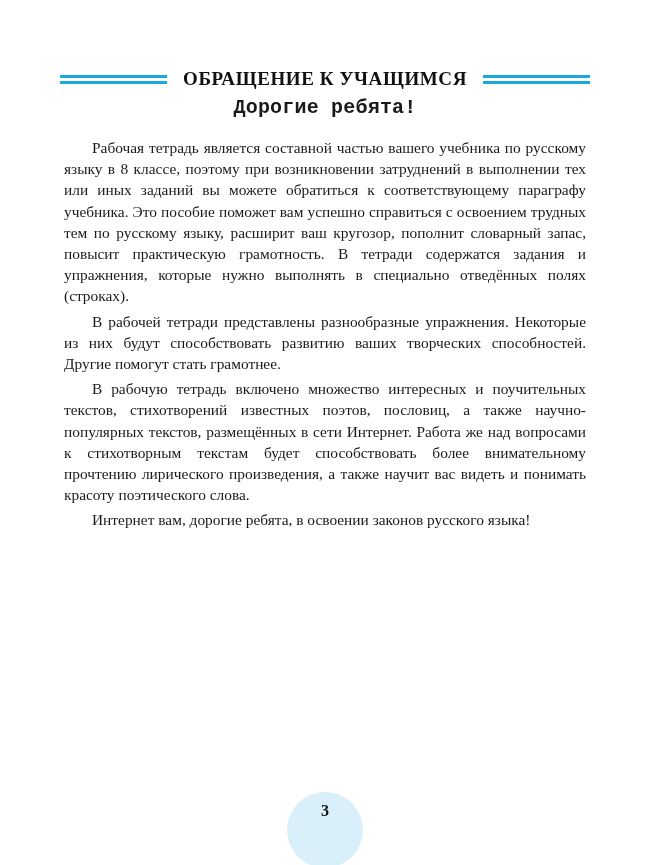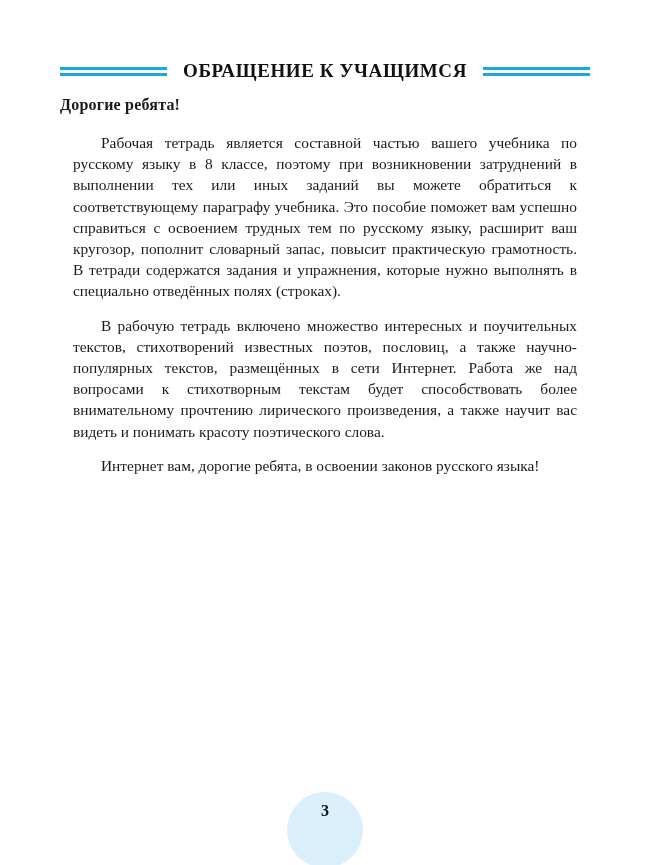--- a/index.html
+++ b/index.html
@@ -20,21 +20,21 @@
     position: absolute;
     left: 0; top: 0;
     width: 650px;
     height: 865px;
   }
 
   
   .heading-block {
     position: absolute;
     left: 60px;
-    top: 60px;
+    top: 68px;
     width: 530px;
     display: flex;
     align-items: center;
     justify-content: center;
     gap: 12px;
   }
   .rule {
     flex: 1 1 auto;
     height: 9px;
     position: relative;
@@ -63,28 +63,29 @@
   }
 
   
   .content {
     position: absolute;
     left: 60px;
     top: 96px;
     width: 530px;
   }
   .salutation {
-    text-align: left;
+    text-align: center;
     font-weight: bold;
-    font-size: 16px;
+    font-size: 20px;
     margin: 0 0 18px 0;
     letter-spacing: 0.2px;
+    font-family: Liberation Mono, monospace;
   }
   p.para {
-    margin: 13px;
+    margin: 4px;
     text-align: justify;
     text-justify: inter-word;
     font-size: 15.4px;
     line-height: 21.2px;
     text-indent: 28px;
     hyphens: manual;
   }
 
   
   .folio {
@@ -121,20 +122,21 @@
   <div class="heading-block">
     <span class="rule"></span>
     <span class="heading-title">ОБРАЩЕНИЕ К УЧАЩИМСЯ</span>
     <span class="rule"></span>
   </div>
 
   <div class="content">
     <p class="salutation">Дорогие ребята!</p>
 
     <p class="para">Рабочая тетрадь является составной частью вашего учебника по русскому языку в 8 классе, поэтому при возникновении затруднений в выполнении тех или иных заданий вы можете обратиться к соответствующему параграфу учебника. Это пособие поможет вам успешно справиться с освоением трудных тем по русскому языку, расширит ваш кругозор, пополнит словарный запас, повысит практическую грамотность. В тетради содержатся задания и упражнения, которые нужно выполнять в специально отведённых полях (строках).</p>
+    <p class="para">В рабочей тетради представлены разнообразные упражнения. Некоторые из них будут способствовать развитию ваших творческих способностей. Другие помогут стать грамотнее.</p>
     <p class="para">В рабочую тетрадь включено множество интересных и поучительных текстов, стихотворений известных поэтов, пословиц, а также научно-популярных текстов, размещённых в сети Интернет. Работа же над вопросами к стихотворным текстам будет способствовать более внимательному прочтению лирического произведения, а также научит вас видеть и понимать красоту поэтического слова.</p>
     <p class="para">Интернет вам, дорогие ребята, в освоении законов русского языка!</p>
   </div>
 
   <div class="folio">
     <div class="folio-badge">
       <span class="folio-number">3</span>
     </div>
   </div>
 

